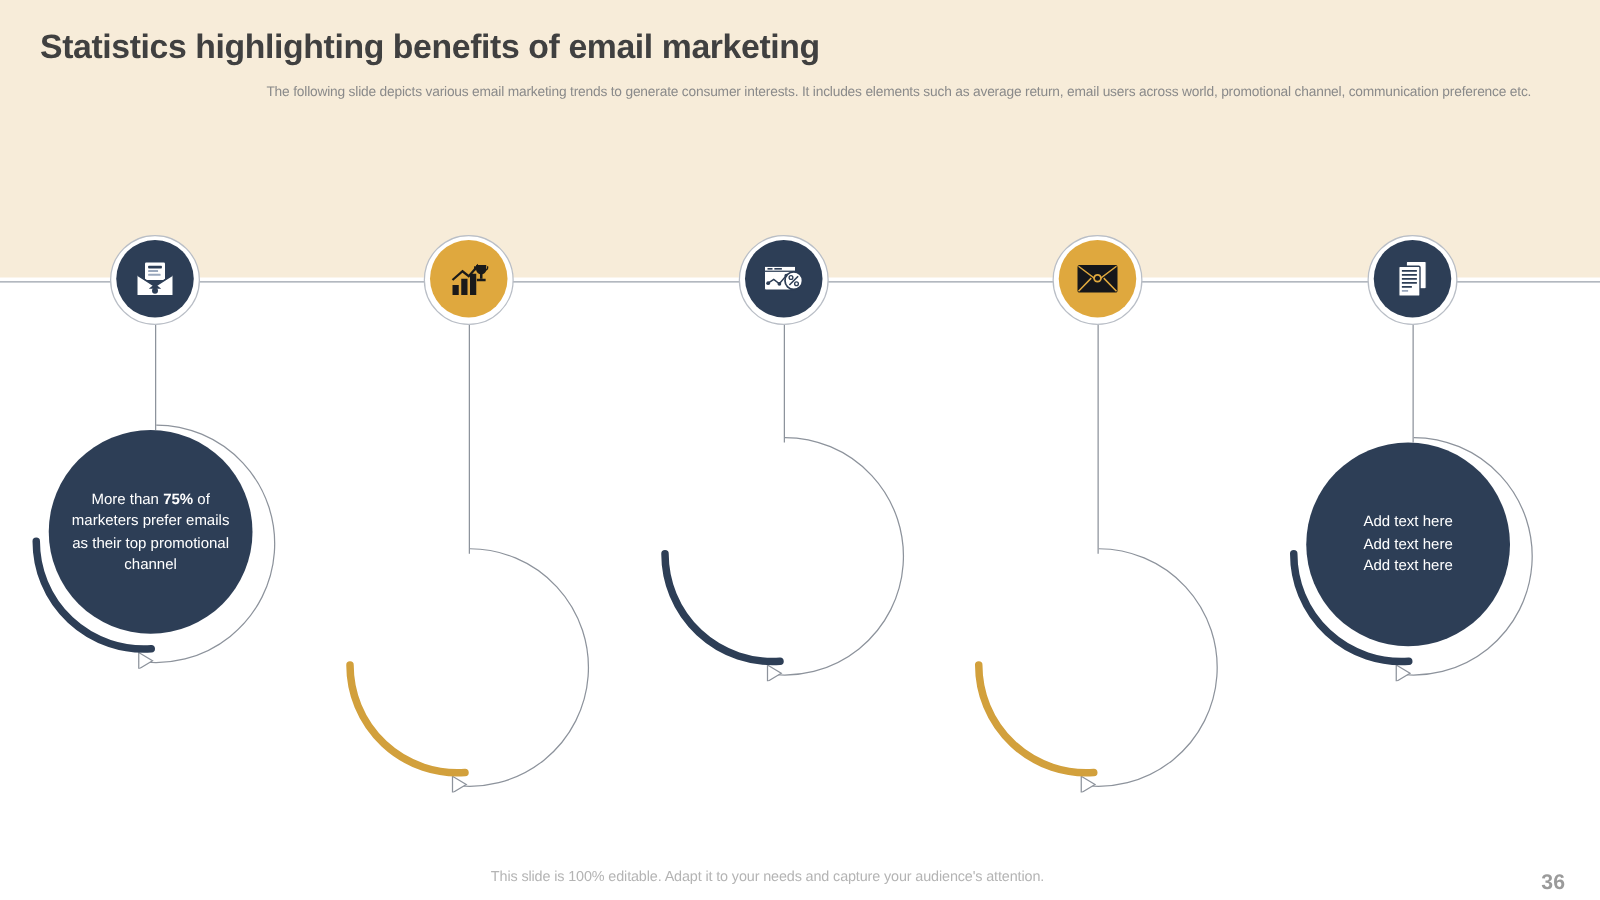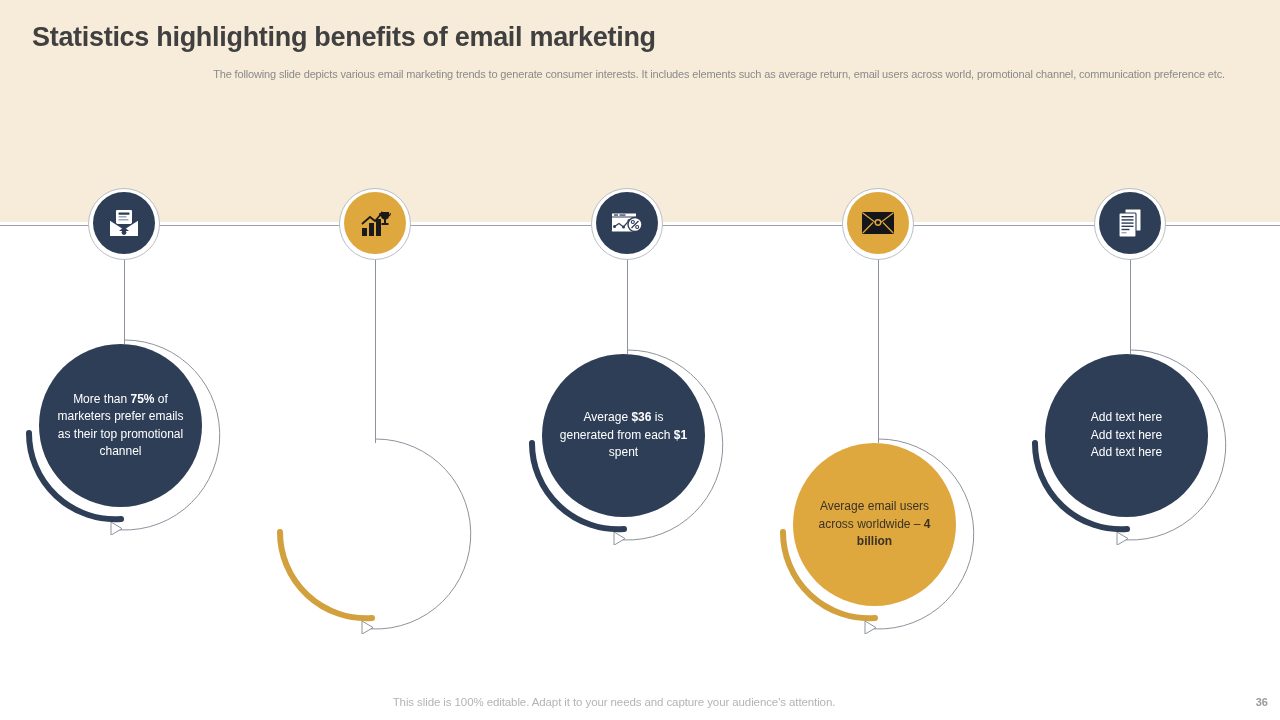--- a/index.html
+++ b/index.html
@@ -131,22 +131,22 @@
     position: absolute;
     left: 0; top: 696px;
     width: 1228px;
     text-align: center;
     font-size: 11.5px;
     color: #b4b4b4;
     letter-spacing: -0.1px;
   }
   .page-number {
     position: absolute;
-    right: 12px; top: 696px;
-    font-size: 11px;
+    right: 28px; top: 696px;
+    font-size: 17px;
     font-weight: 700;
     color: #9a9a9a;
   }
 </style>
 </head>
 <body>
 
 <div class="header-band"></div>
 <div class="page-title">Statistics highlighting benefits of email marketing</div>
 <div class="page-subtitle">The following slide depicts various email marketing trends to generate consumer interests. It includes elements such as average return, email users across world, promotional channel, communication preference etc.</div>
@@ -265,36 +265,30 @@
 </div>
 
 <div class="bubble-wrap" style="left:528px; top:345px;">
   <svg class="bubble-arc-thin" viewBox="0 0 200 200">
     <path d="M100 5 A95 95 0 1 1 86 194.0" fill="none" stroke="#8d939c" stroke-width="1"></path>
     <path d="M86 187 l11 6.6 l-11 6.6 Z" fill="#ffffff" stroke="#8d939c" stroke-width="1"></path>
   </svg>
   <svg class="bubble-arc-thick" viewBox="0 0 200 200">
     <path d="M4 98 A86 86 0 0 0 96 184" fill="none" stroke="#2d3e56" stroke-width="6" stroke-linecap="round"></path>
   </svg>
-  <div class="bubble-circle navy">
-    <div class="bubble-text">Average <b>$36</b> is generated from each <b>$1</b> spent</div>
-  </div>
 </div>
 
 <div class="bubble-wrap" style="left:779px; top:434px;">
   <svg class="bubble-arc-thin" viewBox="0 0 200 200">
     <path d="M100 5 A95 95 0 1 1 86 194.0" fill="none" stroke="#8d939c" stroke-width="1"></path>
     <path d="M86 187 l11 6.6 l-11 6.6 Z" fill="#ffffff" stroke="#8d939c" stroke-width="1"></path>
   </svg>
   <svg class="bubble-arc-thick" viewBox="0 0 200 200">
     <path d="M4 98 A86 86 0 0 0 96 184" fill="none" stroke="#d2a03c" stroke-width="6" stroke-linecap="round"></path>
   </svg>
-  <div class="bubble-circle gold">
-    <div class="bubble-text">Average email users across worldwide – <b>4 billion</b></div>
-  </div>
 </div>
 
 <div class="bubble-wrap" style="left:1031px; top:345px;">
   <svg class="bubble-arc-thin" viewBox="0 0 200 200">
     <path d="M100 5 A95 95 0 1 1 86 194.0" fill="none" stroke="#8d939c" stroke-width="1"></path>
     <path d="M86 187 l11 6.6 l-11 6.6 Z" fill="#ffffff" stroke="#8d939c" stroke-width="1"></path>
   </svg>
   <svg class="bubble-arc-thick" viewBox="0 0 200 200">
     <path d="M4 98 A86 86 0 0 0 96 184" fill="none" stroke="#2d3e56" stroke-width="6" stroke-linecap="round"></path>
   </svg>

